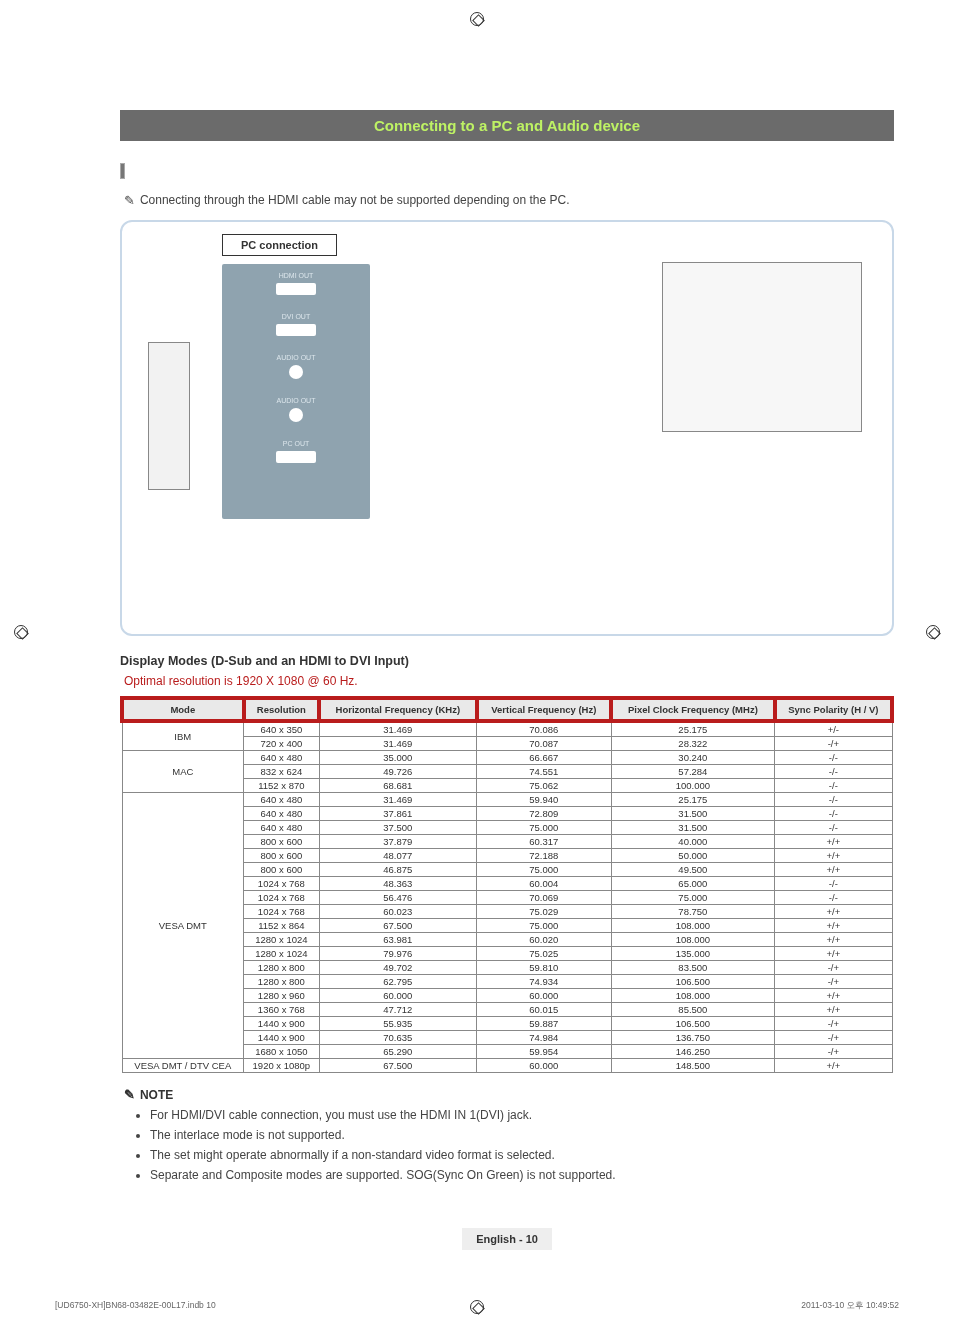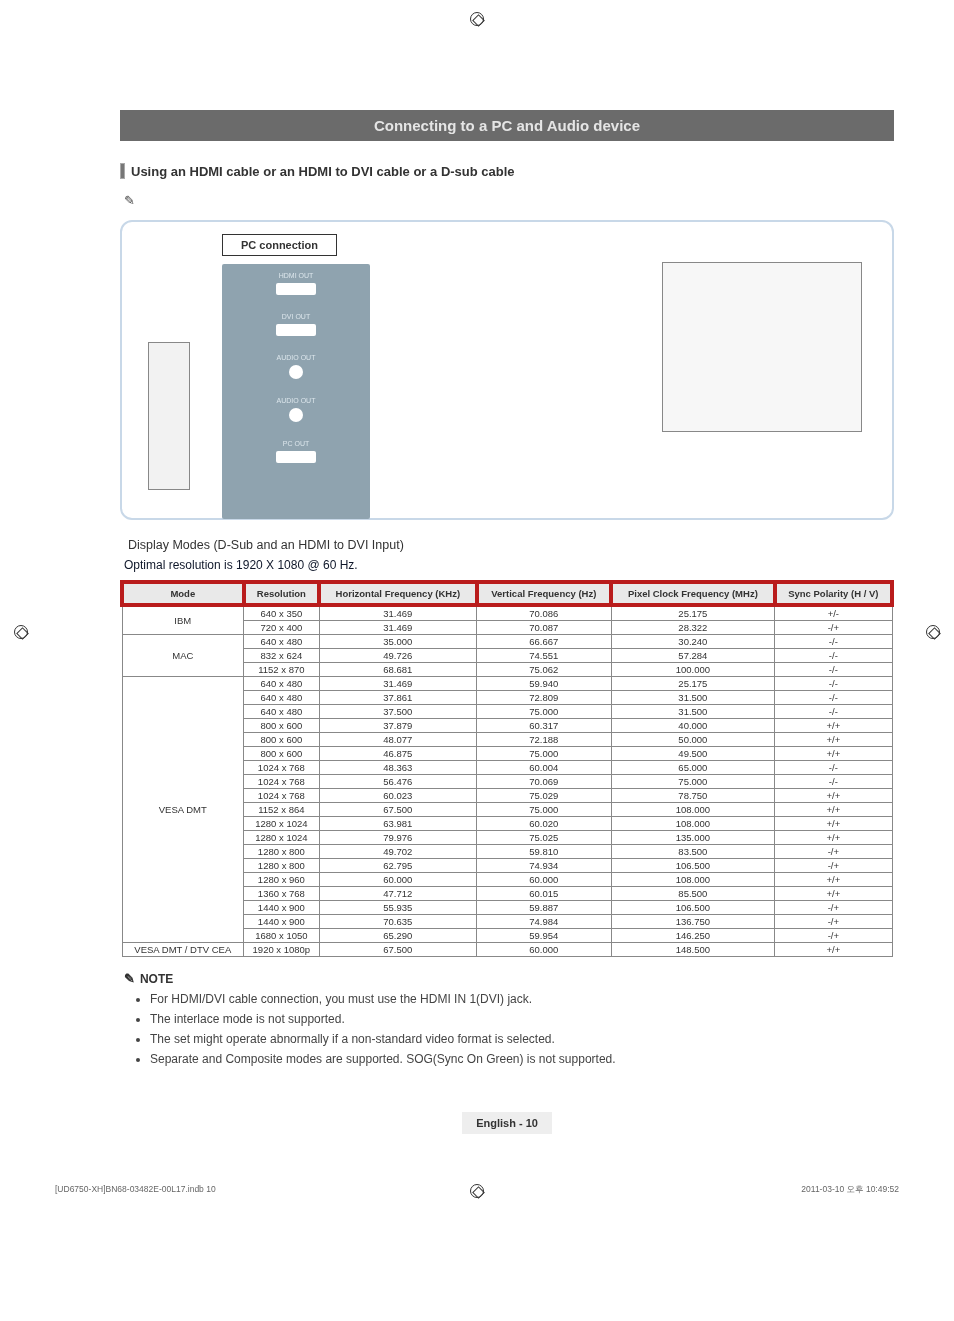--- a/index.html
+++ b/index.html
@@ -9,21 +9,21 @@
     font-size: 12px;
     color: #333;
     background: #fff;
     width: 954px;
   }
   .page {
     padding: 110px 60px 40px 120px;
   }
   .section-bar {
     background: #6b6b6b;
-    color: #e5e5e5;
+    color: #bef264;
     font-weight: bold;
     font-size: 15px;
     text-align: center;
     padding: 7px 0;
     margin-bottom: 22px;
   }
   .subhead-row {
     display: flex;
     align-items: center;
     margin-bottom: 14px;
@@ -46,21 +46,21 @@
     font-size: 12px;
     color: #444;
   }
   .note-icon {
     margin-right: 5px;
     font-size: 13px;
   }
   .diagram-box {
     border: 2px solid #c8d8e8;
     border-radius: 12px;
-    height: 300px;
+    height: 416px;
     margin: 6px 0 18px 0;
     position: relative;
     padding: 10px 14px;
     background: #fff;
   }
   .pc-conn-label {
     position: absolute;
     left: 100px;
     top: 12px;
     border: 1px solid #333;
@@ -103,28 +103,28 @@
   .tv-back {
     position: absolute;
     right: 30px;
     top: 40px;
     width: 200px;
     height: 170px;
     border: 1px solid #888;
     background: #f7f7f7;
   }
   .section-sub {
-    font-weight: normal;
+    font-weight: bold;
     font-size: 12.5px;
-    margin: 6px 0 6px 8px;
+    margin: 6px 0 6px 0;
   }
   .opt-res {
     margin: 0 0 8px 4px;
     font-size: 12px;
-    color: #0f172a;
+    color: #b91c1c;
   }
   table.modes {
     width: 100%;
     border-collapse: collapse;
     font-size: 10px;
   }
   table.modes th {
     background: #e9e9e9;
     border: 4px solid #b91c1c;
     padding: 4px 3px;
@@ -219,25 +219,25 @@
 <div class="top-reg"></div>
 <div class="side-reg-l"></div>
 <div class="side-reg-r"></div>
 
 <div class="page">
 
   <div class="section-bar">Connecting to a PC and Audio device</div>
 
   <div class="subhead-row">
     <div class="subhead-bar"></div>
-    <div class="subhead">Using an HDMI cable or an HDMI to DVI cable or a D-sub cable</div>
   </div>
 
   <div class="note-line">
     <span class="note-icon">✎</span>
+    <span>Connecting through the HDMI cable may not be supported depending on the PC.</span>
   </div>
 
   <div class="diagram-box">
     <div class="pc-conn-label">PC connection</div>
     <div class="pc-box"></div>
     <div class="sub-outline">
       <div class="port-row">HDMI OUT</div>
       <div class="shape"></div>
       <div class="port-row">DVI OUT</div>
       <div class="shape"></div>

